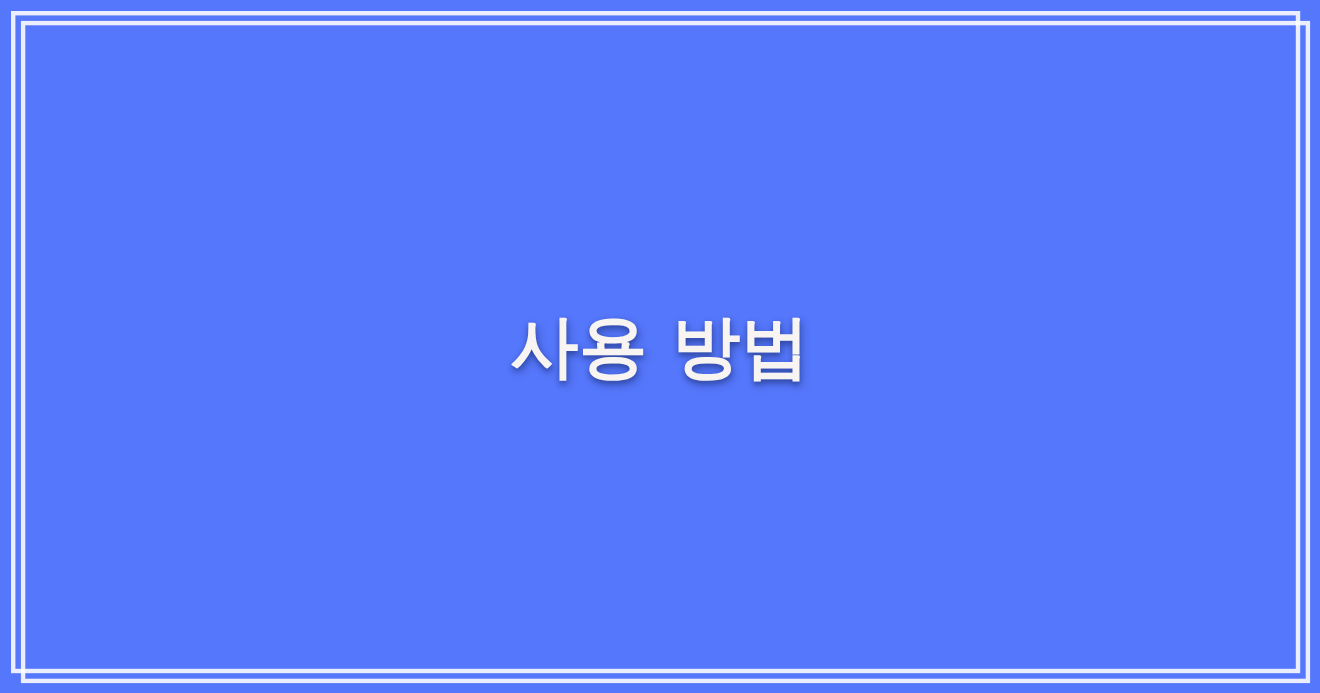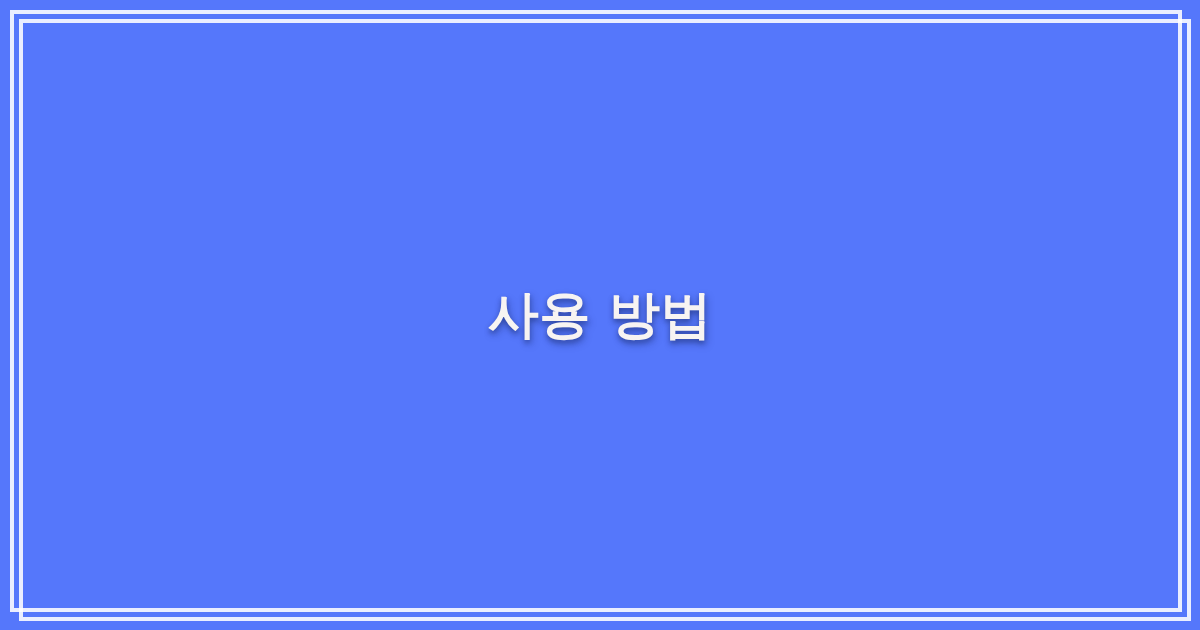--- a/index.html
+++ b/index.html
@@ -56,21 +56,21 @@
     display: flex;
     align-items: center;
     justify-content: center;
   }
 
   .title {
     margin: 3px;
     padding: 0 60px;
     text-align: center;
     font-family: "DejaVu Sans", "Liberation Sans", sans-serif;
-    font-size: 51px;
+    font-size: 62px;
     font-weight: 700;
     line-height: 1.18;
     letter-spacing: 0.5px;
     color: #f7f4f2;
     text-shadow:
       0 3px 5px rgba(20, 35, 95, 0.42),
       2px 4px 9px rgba(18, 30, 85, 0.30);
     white-space: pre-wrap;
   }
 </style>

